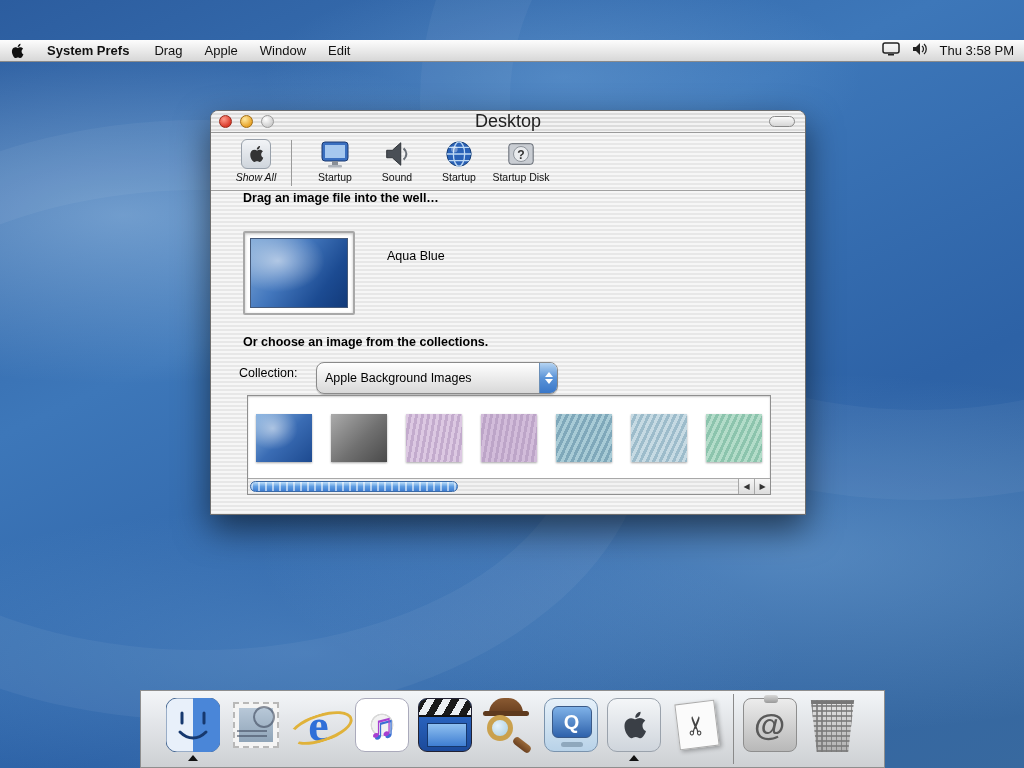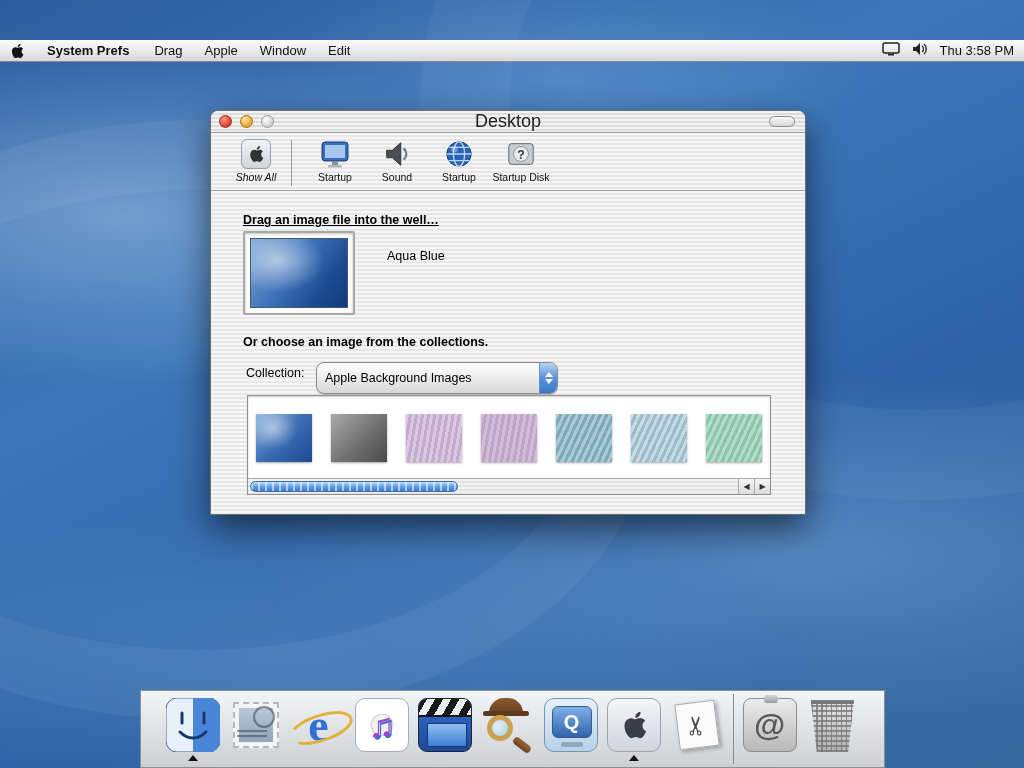--- a/index.html
+++ b/index.html
@@ -264,30 +264,30 @@
               <rect x="3" y="5" width="26" height="22" rx="3" fill="#c9cdd3" stroke="#5a606a"></rect>
               <circle cx="16" cy="16" r="8" fill="#e9ebee" stroke="#8a9098"></circle>
               <text x="16" y="21" text-anchor="middle" font-size="13" font-weight="bold" fill="#333">?</text>
             </svg>
         </div>
         <div class="tb-label">Startup Disk</div>
       </div>
     </div>
 
     <div class="pin" style="position:absolute; left:0; top:80px; right:0; bottom:0;">
-      <div class="content-text bold" style="position:absolute; left:32px; top:22px;text-decoration:underline;">Drag an image file into the well…</div>
+      <div class="content-text bold" style="position:absolute; left:32px; top:0;">Drag an image file into the well…</div>
 
       <div class="well" style="top:40px;">
         <div class="well-img" style="background:radial-gradient(ellipse at 28% 32%, rgba(255,255,255,.55), rgba(255,255,255,0) 48%),linear-gradient(125deg,#7fa9d8 0%,#4377bd 40%,#1c4b92 75%,#123a7a 100%)"></div>
       </div>
       <div class="content-text" style="position:absolute; left:176px; top:58px;">Aqua Blue</div>
 
       <div class="content-text bold" style="position:absolute; left:32px; top:144px;">Or choose an image from the collections.</div>
 
-      <div class="content-text" style="position:absolute; left:35px; top:175px;">Collection:</div>
+      <div class="content-text" style="position:absolute; left:28px; top:175px;">Collection:</div>
       <div class="popup" style="top:171px;">
         <span class="popup-text">Apple Background Images</span>
         <span class="popup-cap">
             <i class="up"></i>
             <i class="down"></i>
           </span>
       </div>
 
       <div class="strip" style="top:204px;">
         <div class="thumbs">

